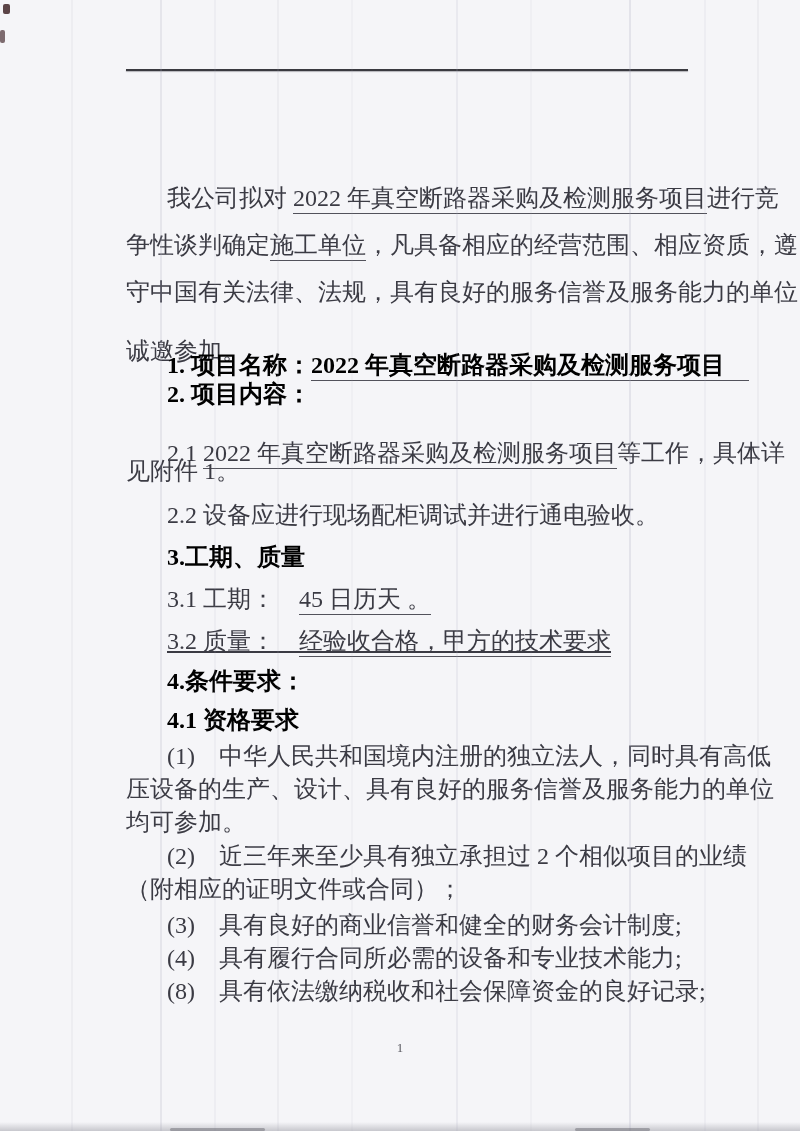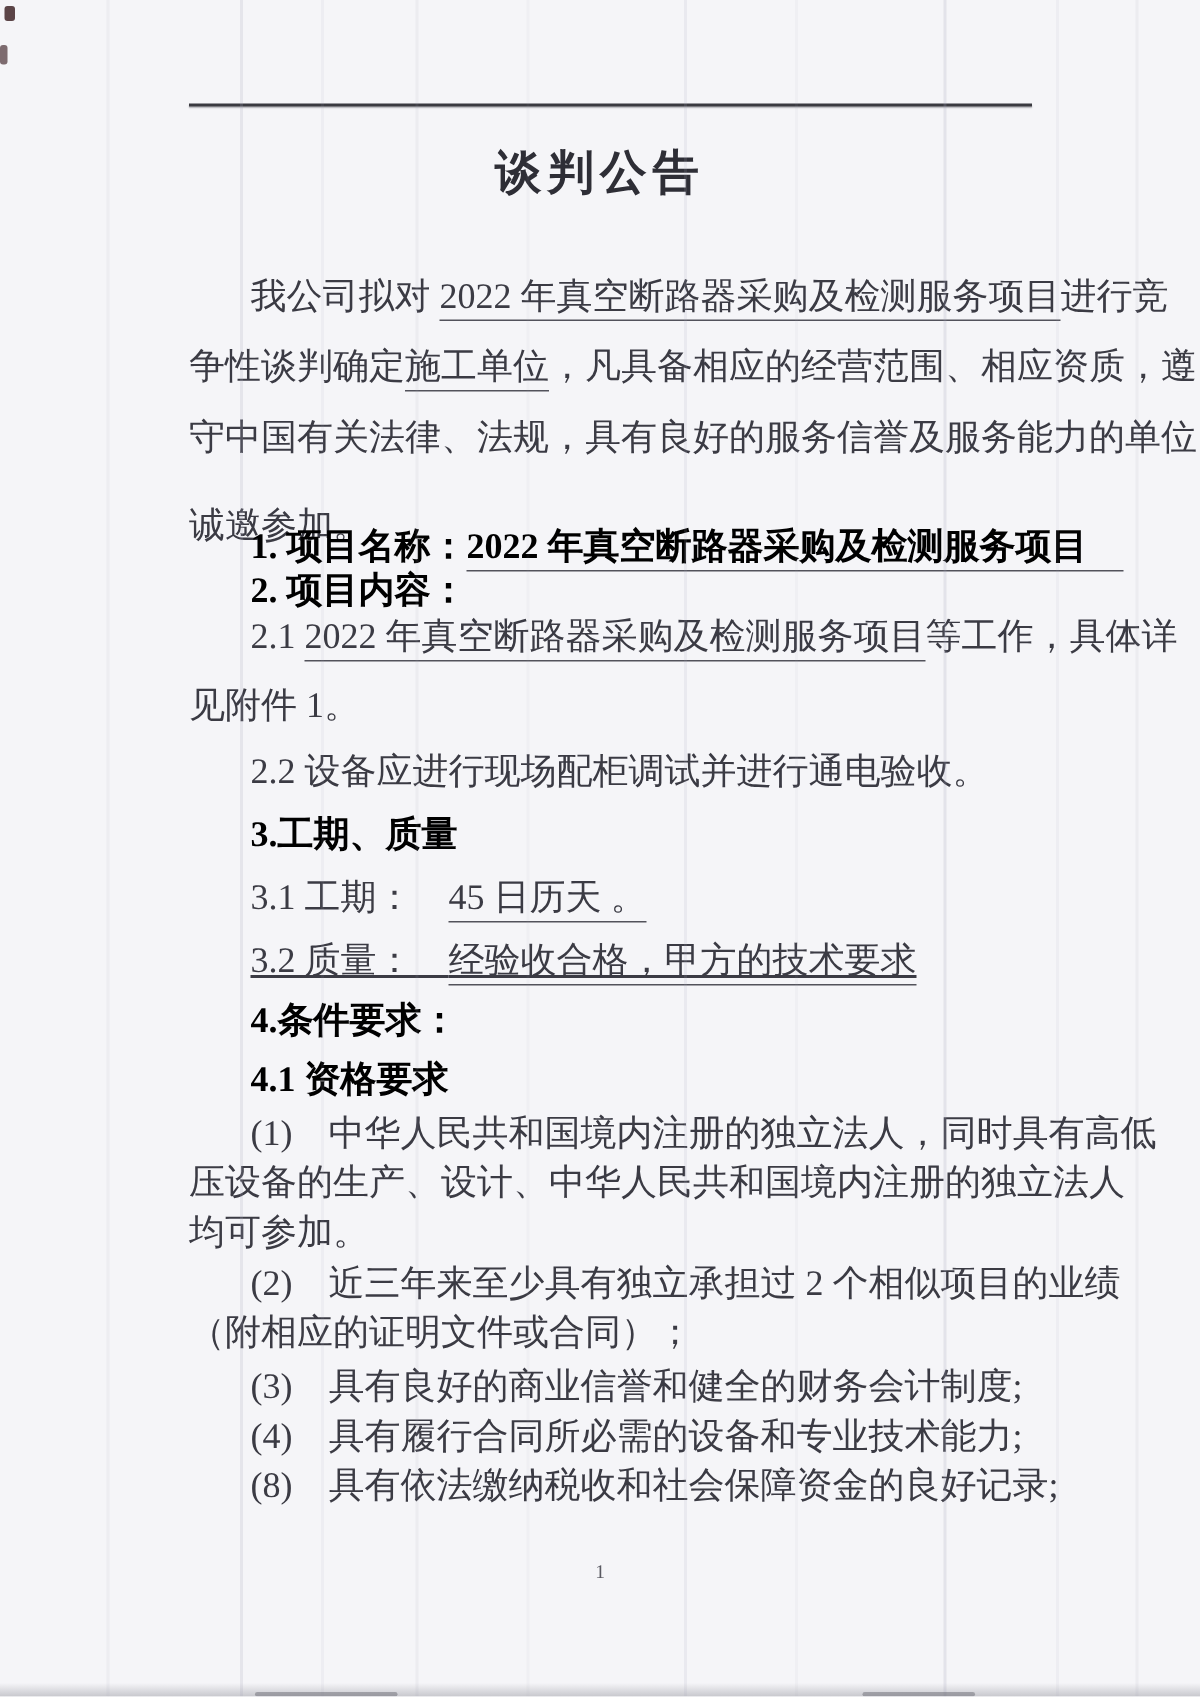--- a/index.html
+++ b/index.html
@@ -42,38 +42,37 @@
     position:absolute;left:0;right:0;bottom:0;height:9px;
     background:linear-gradient(to bottom, rgba(130,130,140,0) 0%, rgba(125,125,135,.38) 100%);
   }
   .smudge{position:absolute;bottom:0;height:3px;background:rgba(95,95,105,.45);border-radius:2px;}
 </style>
 </head>
 <body>
 
 <div class="page">
   <div class="rule" style="left: 126px; top: 69px; width: 562px;"></div>
-  <div class="doc-title" style="top: 94px;">谈判公告</div>
   <div id="doc-body">
       <div class="tline ind" style="top: 185px;"><span>我公司拟对 </span><span class="u">2022 年真空断路器采购及检测服务项目</span><span>进行竞</span></div>
       <div class="tline" style="top: 232px;"><span>争性谈判确定</span><span class="u">施工单位</span><span>，凡具备相应的经营范围、相应资质，遵</span></div>
       <div class="tline" style="top: 279px;"><span>守中国有关法律、法规，具有良好的服务信誉及服务能力的单位</span></div>
       <div class="tline" style="top: 338px;"><span>诚邀参加。</span></div>
       <div class="tline ind" style="top: 352px;"><span class="b">1. 项目名称：</span><span class="b u">2022 年真空断路器采购及检测服务项目　</span></div>
       <div class="tline ind" style="top: 381px;"><span class="b">2. 项目内容：</span></div>
-      <div class="tline ind" style="top: 412px; text-align: right;"><span>2.1 </span><span class="u">2022 年真空断路器采购及检测服务项目</span><span>等工作，具体详</span></div>
+      <div class="tline ind" style="top: 440px; text-align: right;"><span>2.1 </span><span class="u">2022 年真空断路器采购及检测服务项目</span><span>等工作，具体详</span></div>
       <div class="tline" style="top: 458px;"><span>见附件 1。</span></div>
       <div class="tline ind" style="top: 502px;"><span>2.2 设备应进行现场配柜调试并进行通电验收。</span></div>
       <div class="tline ind" style="top: 544px;"><span class="b">3.工期、质量</span></div>
       <div class="tline ind" style="top: 586px;"><span>3.1 工期：　</span><span class="u">45 日历天 。</span></div>
       <div class="tline ind" style="top: 628px; text-decoration: underline;"><span>3.2 质量：　</span><span class="u">经验收合格，甲方的技术要求</span></div>
       <div class="tline ind" style="top: 668px;"><span class="b">4.条件要求：</span></div>
       <div class="tline ind" style="top: 707px;"><span class="b">4.1 资格要求</span></div>
       <div class="tline ind" style="top: 743px;"><span>(1)　中华人民共和国境内注册的独立法人，同时具有高低</span></div>
-      <div class="tline" style="top: 776px;"><span>压设备的生产、设计、中华人民共和国境内注册的独立法人</span></div>
+      <div class="tline" style="top: 776px;"><span>压设备的生产、设计、具有良好的服务信誉及服务能力的单位</span></div>
       <div class="tline" style="top: 809px;"><span>均可参加。</span></div>
       <div class="tline ind" style="top: 843px;"><span>(2)　近三年来至少具有独立承担过 2 个相似项目的业绩</span></div>
       <div class="tline" style="top: 876px;"><span>（附相应的证明文件或合同）；</span></div>
       <div class="tline ind" style="top: 912px;"><span>(3)　具有良好的商业信誉和健全的财务会计制度;</span></div>
       <div class="tline ind" style="top: 945px;"><span>(4)　具有履行合同所必需的设备和专业技术能力;</span></div>
       <div class="tline ind" style="top: 978px;"><span>(8)　具有依法缴纳税收和社会保障资金的良好记录;</span></div>
     </div>
   <div class="pageno" style="top: 1040px;">1</div>
   <div class="bottom-edge"></div>
 <div class="streak" style="left: 71px; background: rgba(165, 165, 185, 0.1);"></div>

